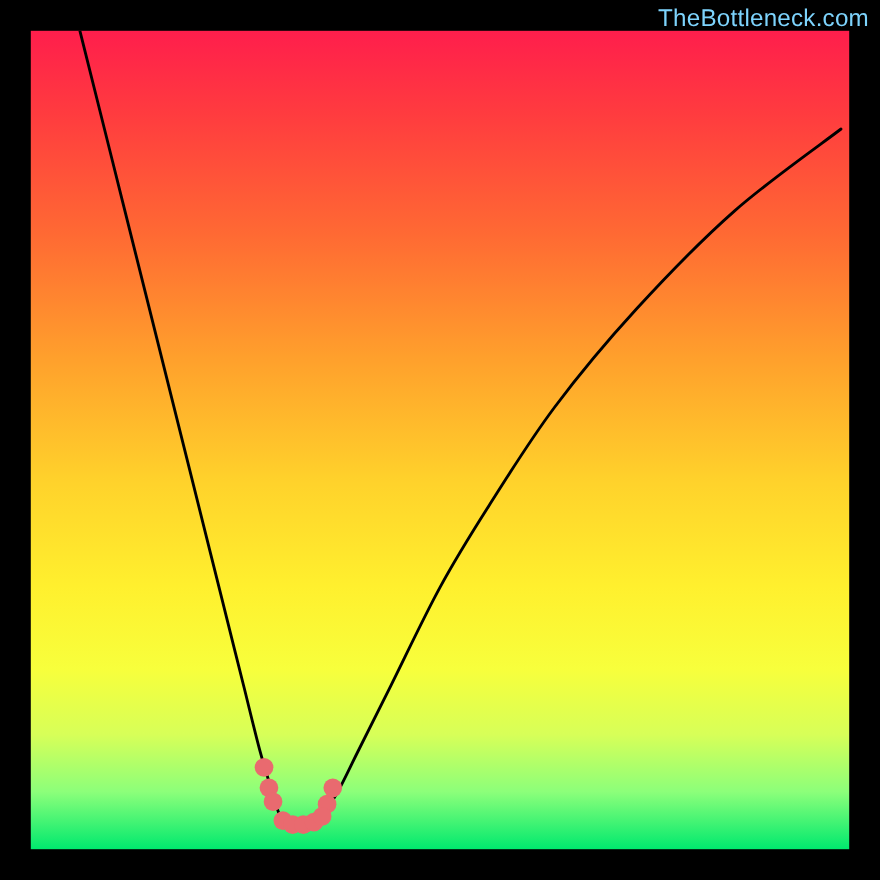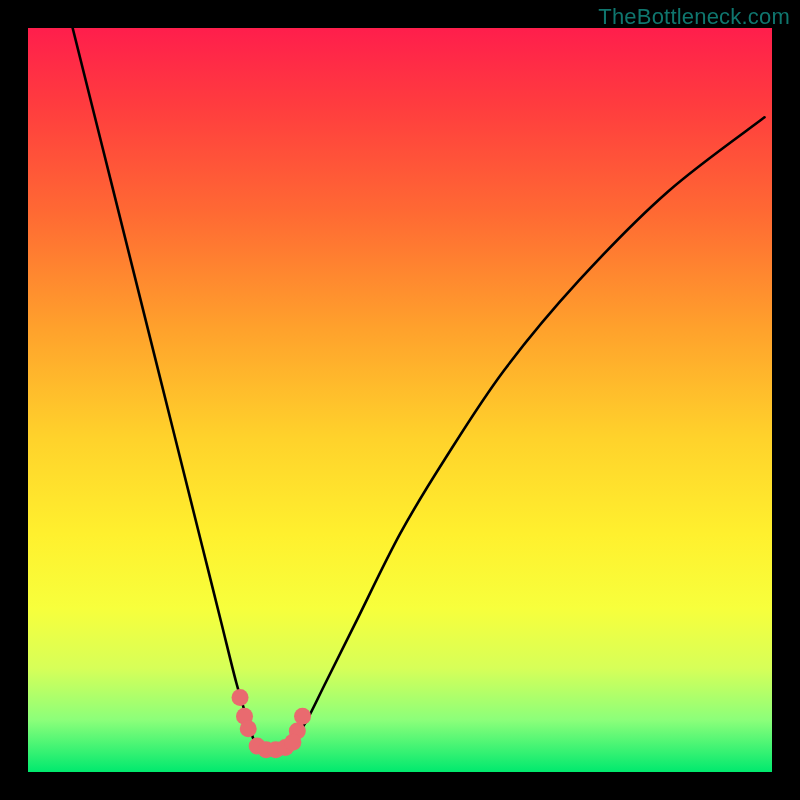--- a/index.html
+++ b/index.html
@@ -26,21 +26,21 @@
       #fff02e 68%,
       #f7ff3c 78%,
       #d7ff58 86%,
       #8cff7a 93%,
       #00e96e 100%);
   }
   .watermark {
     position: absolute;
     top: 4px;
     right: 10px;
-    color: #0f766e;
+    color: #7dd3fc;
     font-size: 22px;
     font-weight: 500;
     letter-spacing: 0.2px;
   }
   svg.curve {
     position: absolute;
     left: 0;
     top: 0;
     width: 744px;
     height: 744px;

